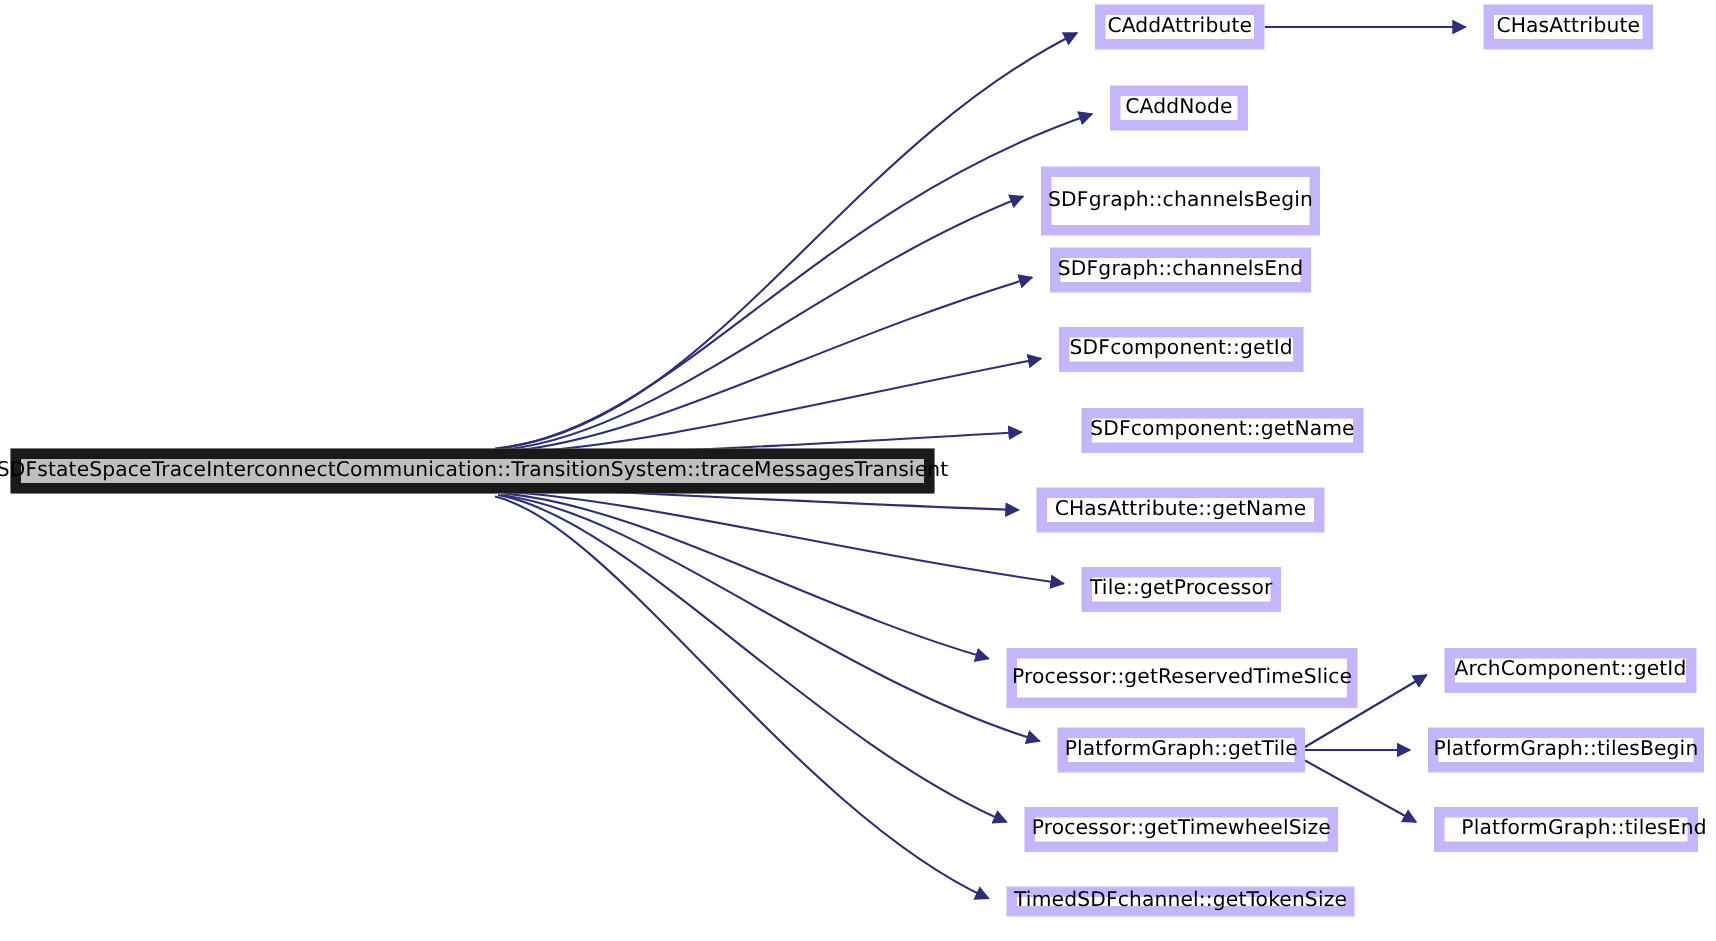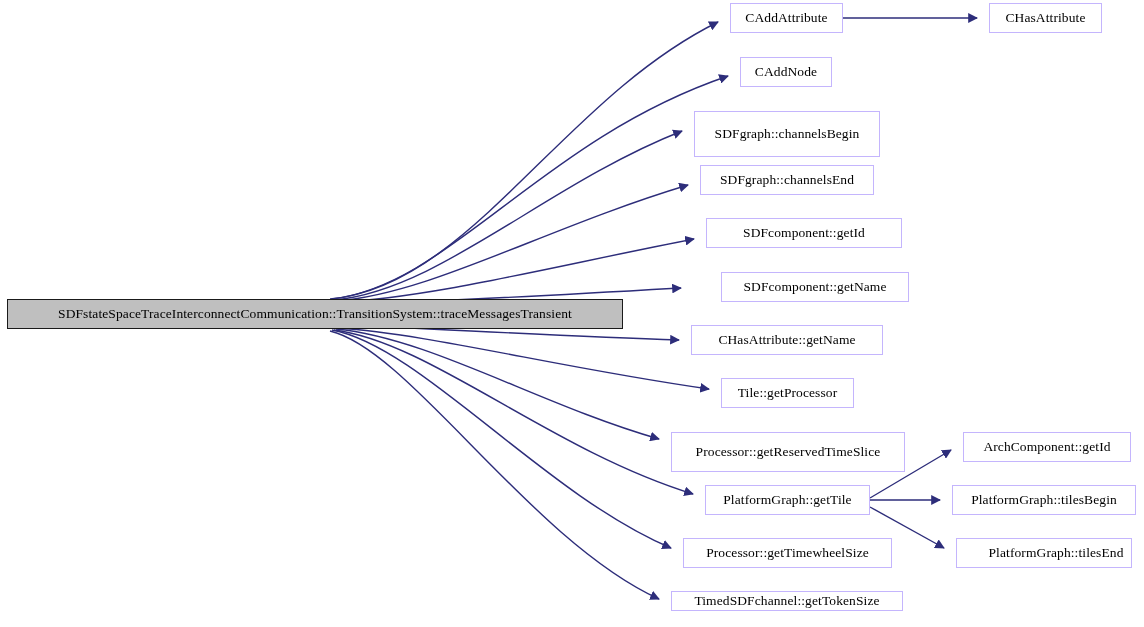--- a/index.html
+++ b/index.html
@@ -19,31 +19,30 @@
     position: absolute;
     left: 0;
     top: 0;
     width: 1144px;
     height: 627px;
     pointer-events: none;
   }
   .node {
     position: absolute;
     box-sizing: border-box;
-    border: 1px solid #c4b5fd;
+    border: 7px solid #c4b5fd;
     background: #ffffff;
     color: #000000;
     font-size: 13.5px;
     line-height: 1;
     display: flex;
     align-items: center;
     justify-content: center;
     white-space: nowrap;
     letter-spacing: 0.1px;
-    font-family: Liberation Serif, serif;
   }
   .node.root {
     background: #bfbfbf;
     border-color: #1a1a1a;
   }
   .node-label {
     pointer-events: none;
   }
 </style>
 </head>
@@ -87,21 +86,21 @@
       </div>
       <div class="node" style="left: 740px; top: 57px; width: 92px; height: 30px;">
         <span class="node-label">CAddNode</span>
       </div>
       <div class="node" style="left: 694px; top: 111px; width: 186px; height: 46px;">
         <span class="node-label">SDFgraph::channelsBegin</span>
       </div>
       <div class="node" style="left: 700px; top: 165px; width: 174px; height: 30px;">
         <span class="node-label">SDFgraph::channelsEnd</span>
       </div>
-      <div class="node" style="left: 706px; top: 218px; width: 196px; height: 30px;">
+      <div class="node" style="left: 706px; top: 218px; width: 163px; height: 30px;">
         <span class="node-label">SDFcomponent::getId</span>
       </div>
       <div class="node" style="left: 693px; top: 272px; width: 188px; height: 30px; margin-left: 28px;">
         <span class="node-label">SDFcomponent::getName</span>
       </div>
       <div class="node" style="left: 691px; top: 325px; width: 192px; height: 30px;">
         <span class="node-label">CHasAttribute::getName</span>
       </div>
       <div class="node" style="left: 721px; top: 378px; width: 133px; height: 30px;">
         <span class="node-label">Tile::getProcessor</span>

